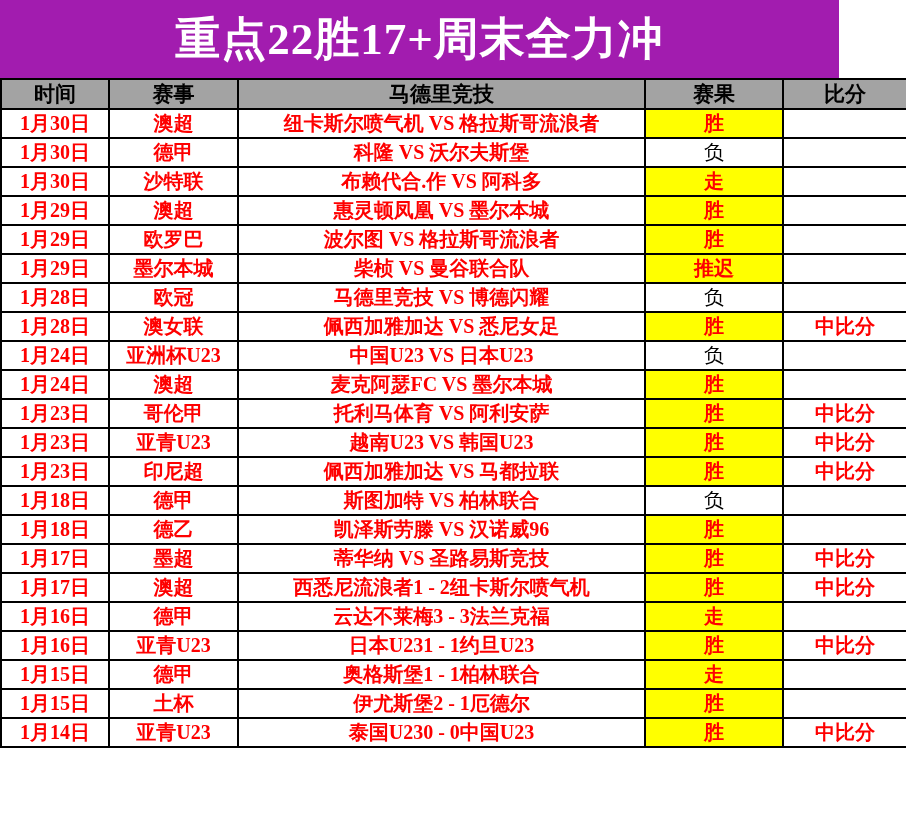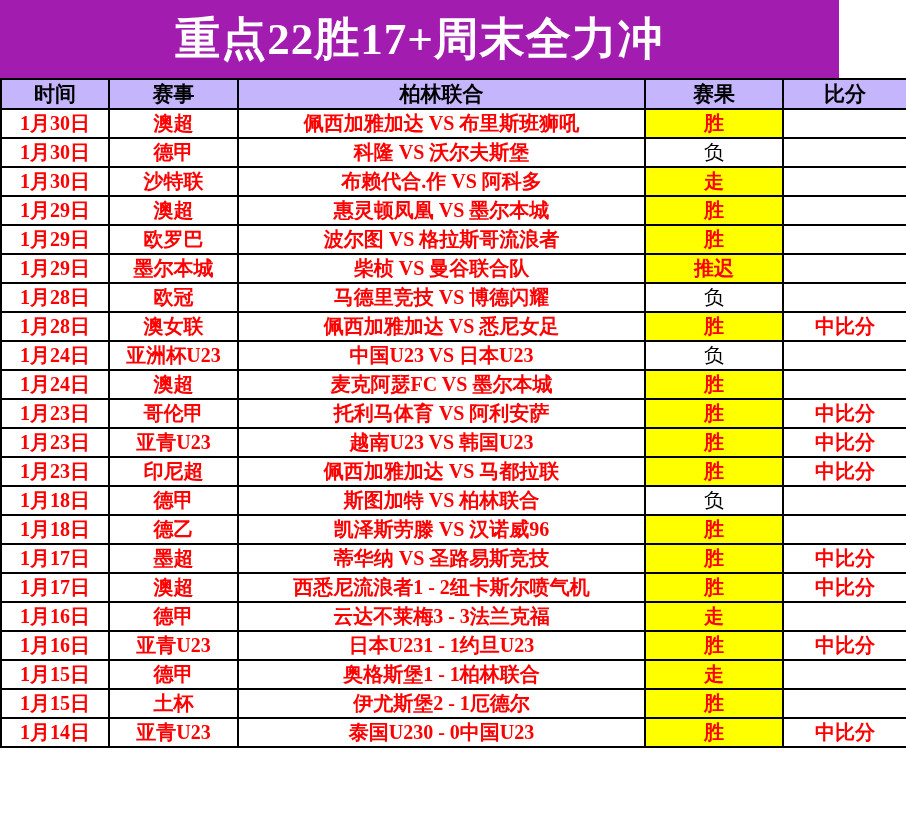--- a/index.html
+++ b/index.html
@@ -34,21 +34,21 @@
   table.results th,
   table.results td {
     border: 2px solid #000000;
     text-align: center;
     vertical-align: middle;
     overflow: hidden;
     white-space: nowrap;
     padding: 0;
   }
   table.results th {
-    background: #c4b5fd;
+    background: #a3a3a3;
     color: #000000;
     font-size: 21px;
     font-weight: bold;
     height: 27px;
   }
   table.results td {
     height: 24px;
     font-size: 20px;
     background: #ffffff;
   }
@@ -83,30 +83,30 @@
     <col style="width:108px">
     <col style="width:129px">
     <col style="width:407px">
     <col style="width:138px">
     <col style="width:124px">
   </colgroup>
   <thead>
     <tr>
       <th>时间</th>
       <th>赛事</th>
-      <th>柏林联合</th>
+      <th>马德里竞技</th>
       <th>赛果</th>
       <th>比分</th>
     </tr>
   </thead>
   <tbody id="rows-body">
       <tr>
     <td class="cell-date">1月30日</td>
     <td class="cell-league">澳超</td>
-    <td class="cell-match">佩西加雅加达 VS 布里斯班狮吼</td>
+    <td class="cell-match">纽卡斯尔喷气机 VS 格拉斯哥流浪者</td>
     <td class="cell-result hl">胜</td>
     <td class="cell-score"></td>
   </tr>
       <tr>
     <td class="cell-date">1月30日</td>
     <td class="cell-league">德甲</td>
     <td class="cell-match">科隆 VS 沃尔夫斯堡</td>
     <td class="cell-result loss">负</td>
     <td class="cell-score"></td>
   </tr>

